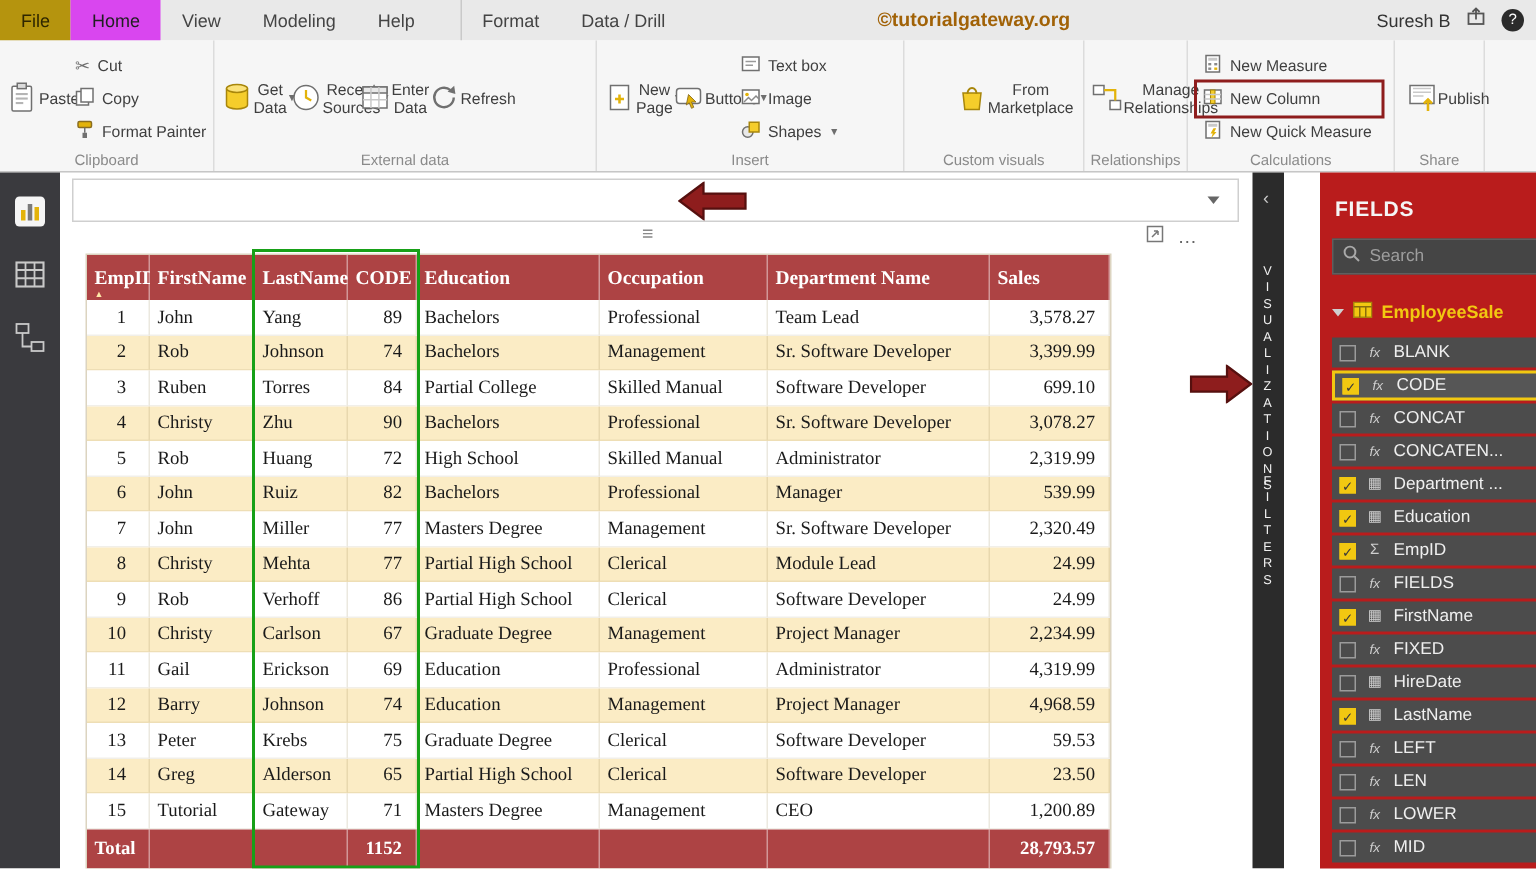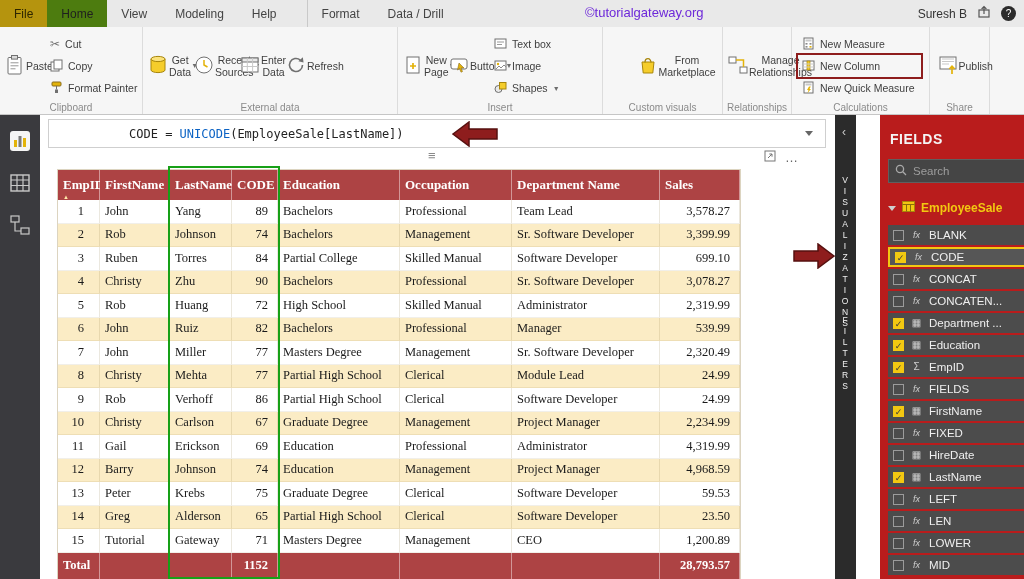--- a/index.html
+++ b/index.html
@@ -3,23 +3,23 @@
 <meta charset="utf-8">
 <style>
   *{margin:0;padding:0;box-sizing:border-box}
   html,body{width:1024px;height:579px;overflow:hidden}
   body{font-family:"Liberation Sans",sans-serif;background:#fff;position:relative}
 
   
   .tabbar{position:absolute;left:0;top:0;width:1024px;height:27px;background:#E9E9E9;display:flex;align-items:stretch}
   .tab{padding:0 14px;font-size:12px;color:#444;display:flex;align-items:center;cursor:default;white-space:nowrap}
   .tab.file{background:#B5940E;color:#2E2600}
-  .tab.active{background:#4d7c0f;color:#1F1F1F}
+  .tab.active{background:#d946ef;color:#1F1F1F}
   .tab.ctx-first{border-left:1px solid #C9C9C9;margin-left:16px}
-  .watermark{position:absolute;left:585px;top:5px;font-size:13px;font-weight:normal;color:#6d28d9}
+  .watermark{position:absolute;left:585px;top:5px;font-size:13px;font-weight:bold;color:#a16207}
   .userarea{position:absolute;right:8px;top:0;height:27px;display:flex;align-items:center;gap:10px}
   .username{font-size:12px;color:#333}
   .helpbadge{width:15px;height:15px;border-radius:50%;background:#2B2B2B;color:#fff;font-size:10px;line-height:15px;text-align:center}
 
   
   .ribbon{position:absolute;left:0;top:27px;width:1024px;height:88px;background:#F6F6F6;border-bottom:1px solid #C6C6C6;display:flex}
   .group{height:100%;border-right:1px solid #DCDCDC;position:relative;flex:none}
   .gcontent{display:flex;padding:3px 4px 15px;height:100%}
   .glabel{position:absolute;bottom:1px;left:0;right:0;text-align:center;font-size:10px;color:#8A8A8A}
   .bigbtn{width:46px;display:flex;align-items:center;text-align:center;font-size:10.5px;line-height:1.15;color:#3F3F3F;padding-top:3px;cursor:default}
@@ -347,21 +347,20 @@
   <div class="navbtn">
     <svg width="20" height="20" viewBox="0 0 20 20">
         <rect x="1" y="1" width="8" height="6" stroke="#C9C9C9" fill="none" stroke-width="1.2"></rect>
         <rect x="11" y="13" width="8" height="6" stroke="#C9C9C9" fill="none" stroke-width="1.2"></rect>
         <path d="M5 7 V16 H11" stroke="#C9C9C9" fill="none" stroke-width="1.2"></path>
       </svg>
   </div>
 </div>
 
 <div class="formulabar">
-  <span class="fxtext"><span>CODE</span><span> = </span><span class="fxfunc">UNICODE</span><span>(EmployeeSale[LastName])</span></span>
   <span class="chevdown"></span>
 </div>
 
 <div class="visual-handle">≡</div>
 <div class="visual-opts">
   <span><svg width="12" height="12" viewBox="0 0 12 12">
         <rect x="1" y="1" width="10" height="10" fill="none" stroke="#777"></rect>
         <path d="M4 8 L8 4 M8 4 H5.3 M8 4 V6.7" stroke="#777" fill="none"></path>
       </svg></span>
   <span>…</span>

